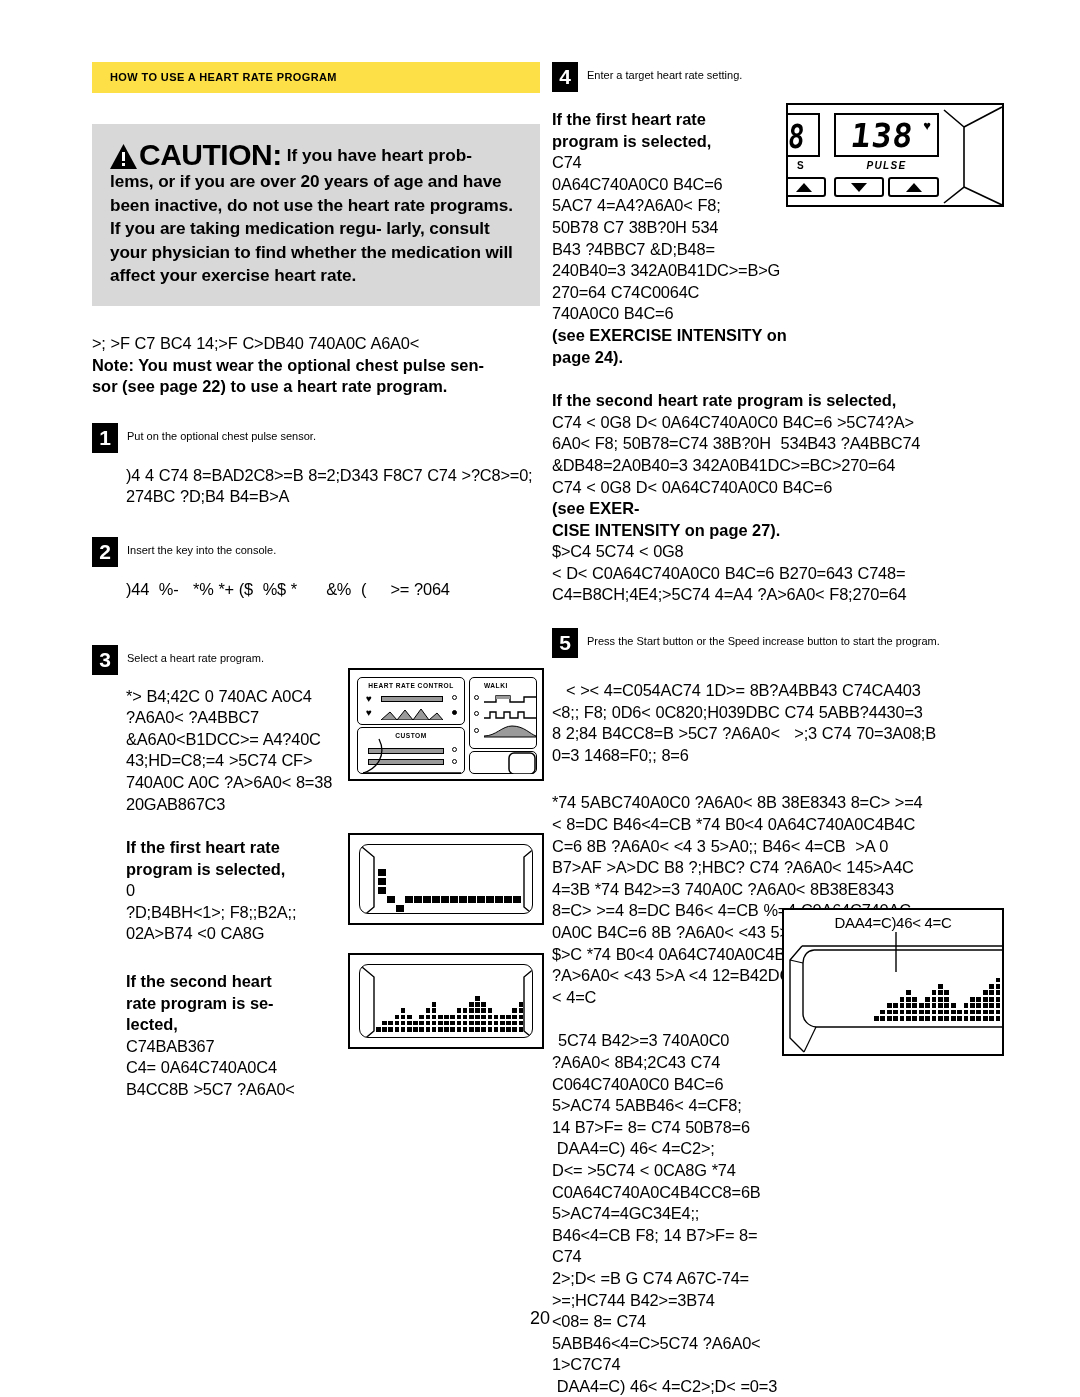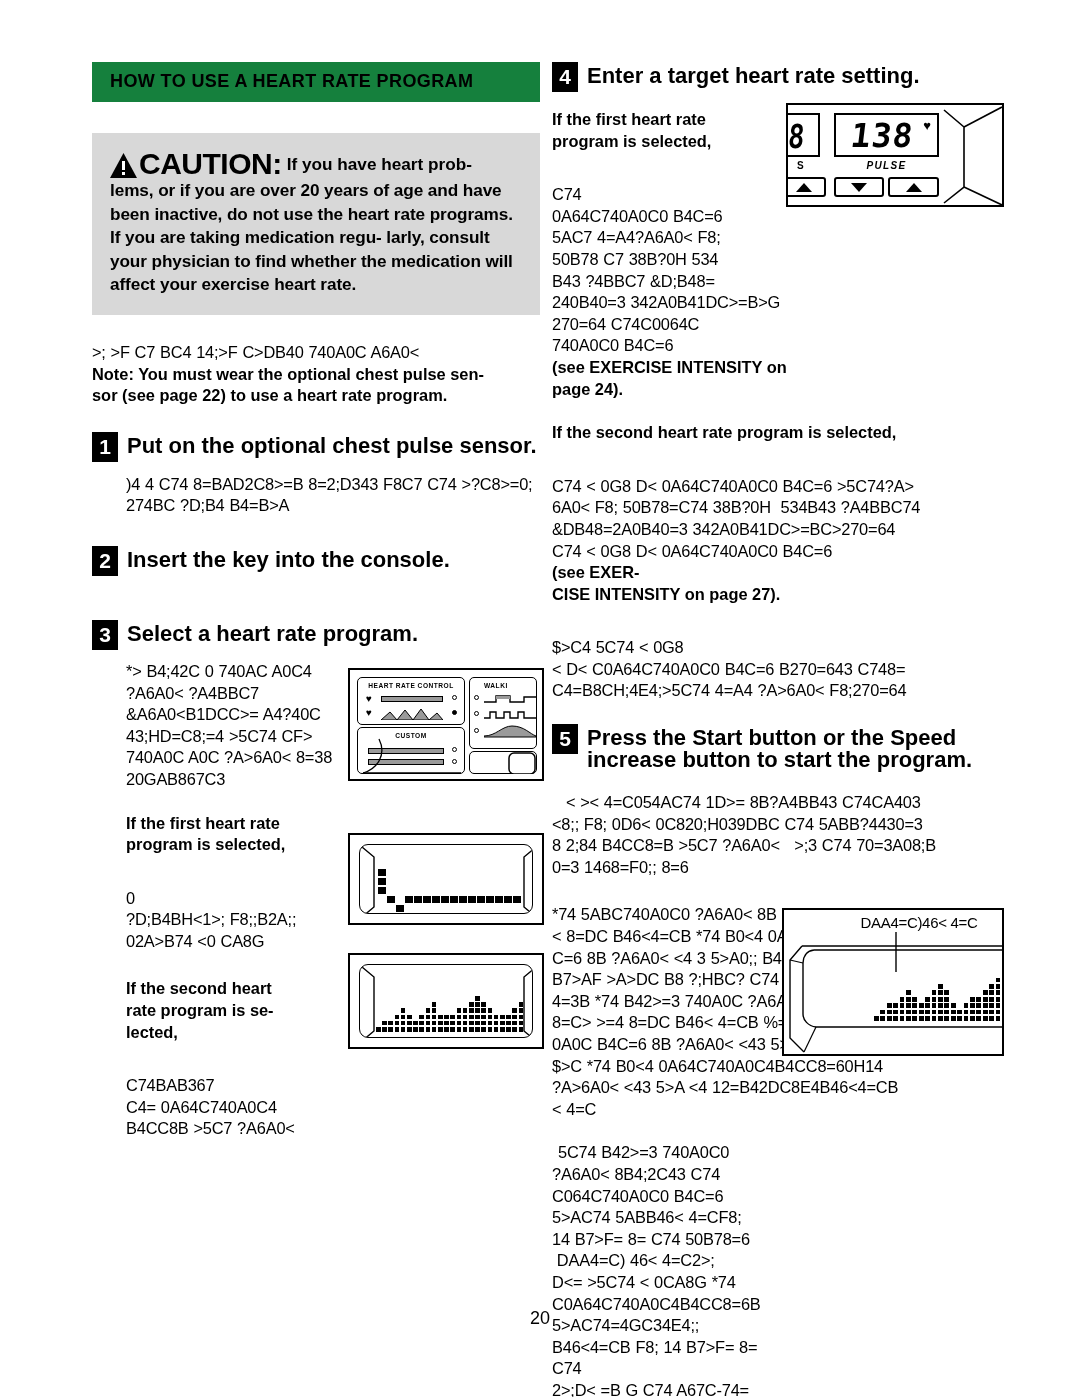--- a/index.html
+++ b/index.html
@@ -32,23 +32,23 @@
   }
   .col-right {
     position: absolute;
     left: 552px;
     top: 62px;
     width: 452px;
   }
 
   
   .title-bar {
-    background: #15803d;
+    background: #fde047;
     padding: 9px 12px 10px 18px;
-    font-size: 18px;
+    font-size: 11px;
     font-weight: bold;
     letter-spacing: 0.4px;
   }
 
   
   .caution-box {
     background: #d8d8d8;
     margin-top: 31px;
     padding: 16px 20px 18px 18px;
   }
@@ -87,21 +87,20 @@
     margin-left: 3px;
   }
 
   
   .garbled {
     font-size: 16.4px;
     line-height: 21.6px;
     letter-spacing: -0.2px;
     word-spacing: 0.5px;
     white-space: pre-wrap;
-    margin-top: 32px;
   }
   .bold-note {
     font-size: 16.4px;
     font-weight: bold;
     line-height: 21.6px;
     white-space: pre-wrap;
   }
 
   
   .step {
@@ -115,22 +114,22 @@
     height: 30px;
     background: #000000;
     color: #ffffff;
     font-size: 21px;
     font-weight: bold;
     line-height: 30px;
     text-align: center;
     font-family: "Liberation Sans", sans-serif;
   }
   .step-text {
-    font-size: 22px;
-    font-weight: bold;
+    font-size: 11px;
+    font-weight: normal;
     line-height: 21.5px;
     padding-top: 3px;
   }
 
   .indent { margin-left: 34px; }
 
   
   .console-panel {
     position: absolute;
     left: 348px;
@@ -304,21 +303,20 @@
     overflow: hidden;
   }
   .persp-label {
     position: absolute;
     left: 0; top: 4px;
     width: 100%;
     text-align: center;
     font-size: 15px;
     letter-spacing: -0.3px;
     white-space: nowrap;
-    margin-left: 26px;
   }
 
   .page-number {
     position: absolute;
     left: 0;
     top: 1308px;
     width: 1080px;
     text-align: center;
     font-size: 18px;
     font-weight: normal;
@@ -361,20 +359,21 @@
       <div class="step-num">1</div>
       <div class="step-text">Put on the optional chest pulse sensor.</div>
     </div>
     <div class="garbled indent" style="margin-top:12px;">)4 4 C74 8=BAD2C8&gt;=B 8=2;D343 F8C7 C74 &gt;?C8&gt;=0;
 274BC ?D;B4 B4=B&gt;A</div>
 
     <div class="step" style="margin-top:29px;">
       <div class="step-num">2</div>
       <div class="step-text">Insert the key into the console.</div>
     </div>
+    <div class="garbled indent" style="margin-top:12px;">)44  %-   *% *+ ($  %$ *      &amp;%  (     &gt;= ?064</div>
 
     <div class="step" style="margin-top:44px;">
       <div class="step-num">3</div>
       <div class="step-text">Select a heart rate program.</div>
     </div>
     <div class="garbled indent" style="margin-top:11px; width:215px;">*&gt; B4;42C 0 740AC A0C4
 ?A6A0&lt; ?A4BBC7
 &amp;A6A0&lt;B1DCC&gt;= A4?40C
 43;HD=C8;=4 &gt;5C74 CF&gt;
 740A0C A0C ?A&gt;6A0&lt; 8=38

